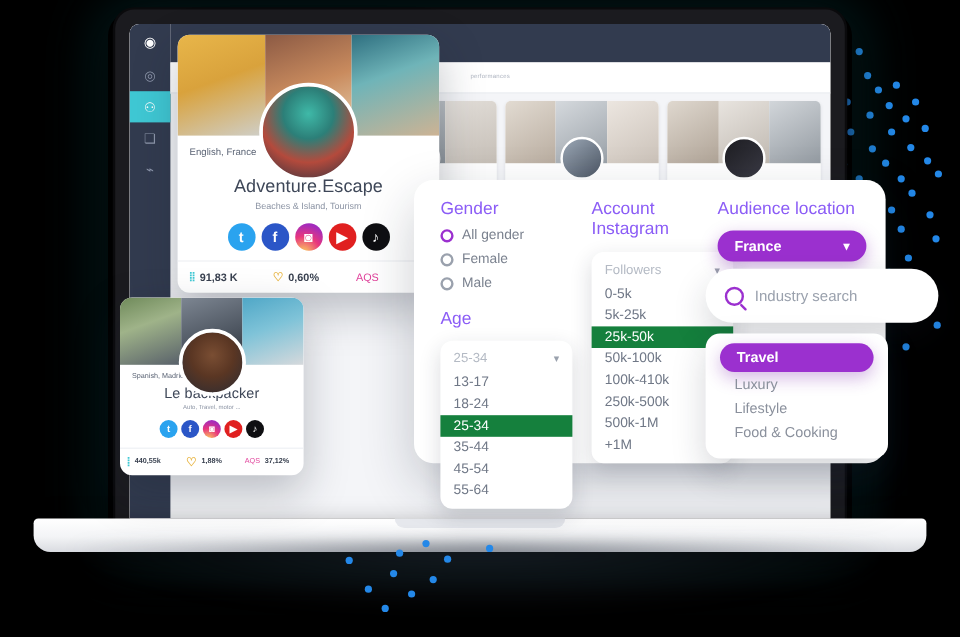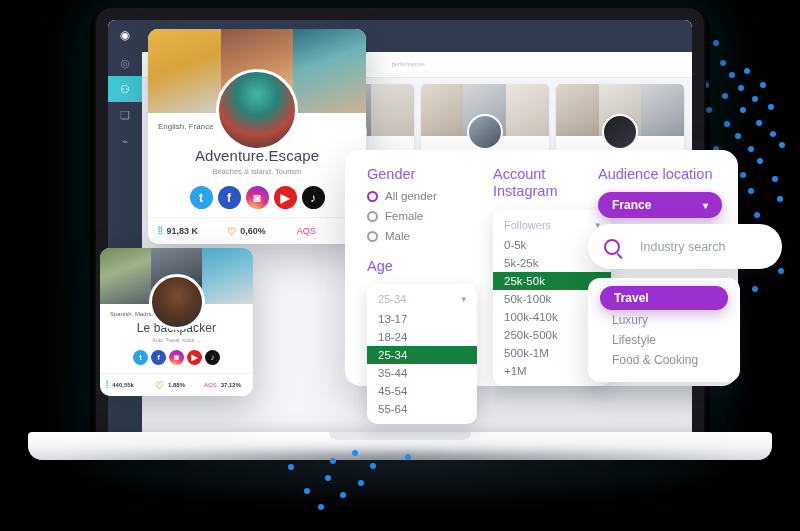--- a/index.html
+++ b/index.html
@@ -175,21 +175,21 @@
     padding: 6px 14px; font-size: 12px; font-weight:700; margin-top: 10px;
     box-shadow: 0 5px 14px rgba(120,30,170,.35);
   }
   .pill .chev { color:#fff; font-size: 10px; }
 
   
   .search-card {
     position: absolute; left: 588px; top: 224px; width: 194px; height: 45px;
     background:#fff; border-radius: 999px;
     box-shadow: 0 12px 28px rgba(25,32,48,.18);
-    display:flex; align-items:center; gap: 20px; padding: 0 16px;
+    display:flex; align-items:center; gap: 9px; padding: 0 16px;
   }
   .mag { width: 16px; height: 16px; border: 2px solid #9b30cf; border-radius: 50%; position: relative; flex: none; }
   .mag::after { content:""; position:absolute; right:-5px; bottom:-4px; width:7px; height:2px; background:#9b30cf; transform: rotate(45deg); border-radius:2px; }
   .search-ph { font-size: 12.5px; color:#9aa1ad; }
 
   .industry-card {
     position: absolute; left: 588px; top: 278px; width: 152px; height: 104px;
     background:#fff; border-radius: 12px;
     box-shadow: 0 12px 28px rgba(25,32,48,.18); padding: 8px 0;
   }

